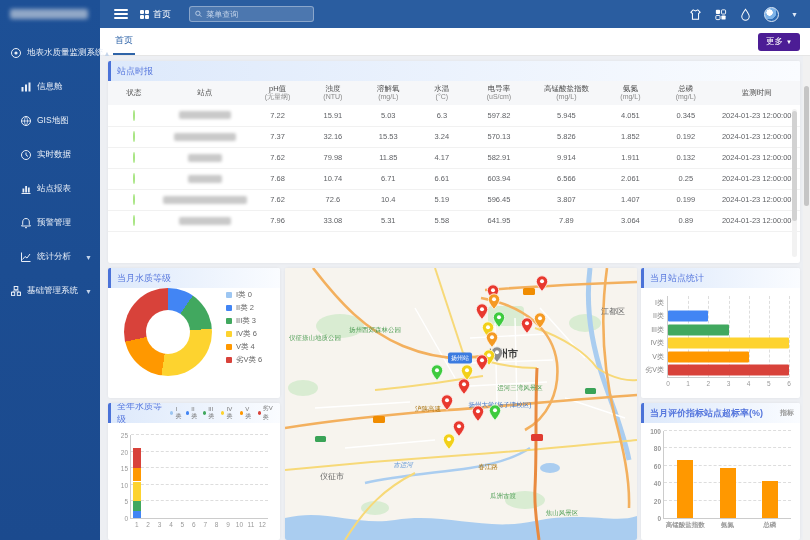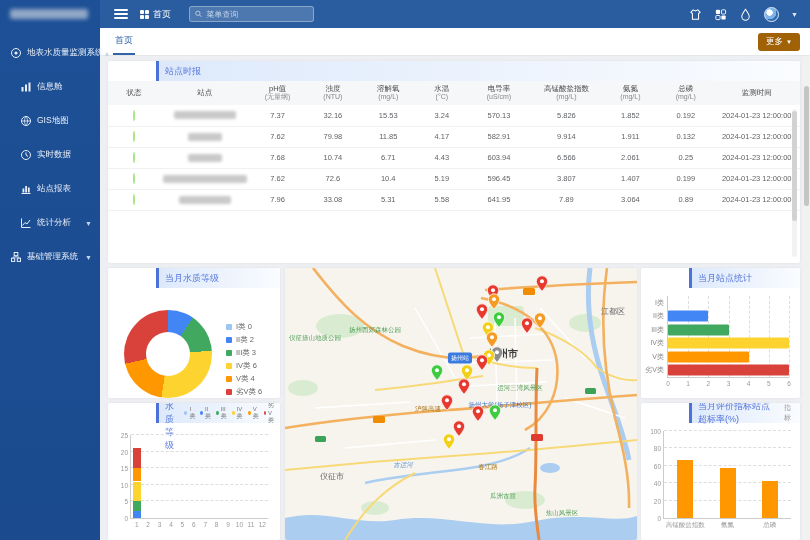--- a/index.html
+++ b/index.html
@@ -38,58 +38,58 @@
   .avatar { width:15px; height:15px; border-radius:50%;
     background:radial-gradient(circle at 35% 35%,#fff 0 25%,#7db3e8 28% 55%,#2f6db5 58% 100%);
     border:1.5px solid #dfe9f6; cursor:pointer; }
   .caret { font-size:7px; color:#dfe9f6; cursor:pointer; }
 
   
   .tabbar { position:absolute; left:100px; top:28px; right:0; height:28px; background:#fff;
     border-bottom:1px solid #e6e6e6; display:flex; align-items:center; z-index:3; }
   .tab { margin-left:13px; height:100%; display:flex; align-items:center; font-size:9px;
     color:#2f64a8; border-bottom:2px solid #2f64a8; padding:0 2px; cursor:pointer; }
-  .more-btn { margin-left:auto; margin-right:10px; background:#a16207; color:#fff;
+  .more-btn { margin-left:auto; margin-right:10px; background:#4c1d95; color:#fff;
     font-size:8.5px; padding:3px 8px; border-radius:3px; border:none; cursor:pointer;
     display:flex; align-items:center; gap:3px; }
 
   
   .content { position:absolute; left:100px; top:56px; width:710px; height:484px; }
   .card { position:absolute; background:#fff; border-radius:2px;
     box-shadow:0 0 3px rgba(0,0,0,.06); overflow:hidden; }
   .card-title { height:20px; display:flex; align-items:center; font-size:9px; color:#5576dd;
     background:linear-gradient(90deg,#dde9fb,#fafcff); border-left:3px solid #4a72d8;
-    padding-left:6px; gap:6px;margin-left:48px; }
+    padding-left:6px; gap:6px; }
   .card-title .corner { margin-left:auto; margin-right:6px; color:#999; font-size:7px; }
 
   #tableCard  { left:8px;   top:5px;   width:692px; height:202px; }
   #donutCard  { left:8px;   top:212px; width:172px; height:130px; }
   #yearCard   { left:8px;   top:347px; width:172px; height:137px; }
   #mapCard    { left:185px; top:212px; width:352px; height:272px; }
   #hbarCard   { left:541px; top:212px; width:159px; height:130px; }
-  #vbarCard   { left:541px; top:347px; width:159px; height:137px; }
+  #vbarCard   { left:541px; top:347px; width:159px; height:137px;font-weight:bold; }
 
   
   table { width:100%; border-collapse:collapse; table-layout:fixed; }
   thead th { background:#f6f7f9; font-weight:normal; font-size:7.5px; color:#4a4a4a;
     padding:3px 1px; line-height:1.25; }
   thead th .unit { font-size:7px; color:#888; }
   tbody td { font-size:7.5px; color:#606266; text-align:center; height:21px;
     border-bottom:1px solid #f1f1f1; }
   .dot { width:10px; height:10px; border-radius:50%; margin:0 auto;
     background:radial-gradient(circle at 38% 32%,#8fe35f 0 30%,#57c721 60% 100%);
     border:1px solid #a7e581; }
   .name-blur { height:8px; margin:0 auto; background:#c9c9c9; border-radius:2px; filter:blur(1.5px); }
   .tbl-scroll { position:absolute; right:3px; top:48px; width:5px; height:148px;
     background:#f2f2f2; border-radius:3px; }
   .tbl-scroll i { position:absolute; left:0; top:2px; width:5px; height:110px;
     background:#d2d2d2; border-radius:3px; display:block; }
 
   
-  .donut-body { display:flex; align-items:flex-end; height:110px; }
+  .donut-body { display:flex; align-items:flex-start; height:110px; }
   .donut { width:88px; height:88px; border-radius:50%; margin-left:16px; position:relative; }
   .donut::after { content:""; position:absolute; left:22px; top:22px; width:44px; height:44px;
     background:#fff; border-radius:50%; }
   .dlegend { margin-left:14px; }
   .dlegend .li { display:flex; align-items:center; font-size:7.5px; color:#666;
     line-height:13px; gap:4px; }
   .dlegend .sw { width:6px; height:6px; border-radius:1px; }
 
   
   .plot { position:absolute; }
@@ -169,20 +169,27 @@
         <span>实时数据</span>
       </div>
       <div class="menu-item child">
         <svg class="mi-icon" viewBox="0 0 12 12" stroke-width="1">
           <path d="M1.5 10.5 H10.5" stroke="#e8eef7"></path>
           <rect x="2.5" y="5.5" width="1.8" height="4" fill="#e8eef7"></rect>
           <rect x="5.2" y="3" width="1.8" height="6.5" fill="#e8eef7"></rect>
           <rect x="7.9" y="4.5" width="1.8" height="5" fill="#e8eef7"></rect>
         </svg>
         <span>站点报表</span>
+      </div>
+      <div class="menu-item child">
+        <svg class="mi-icon" viewBox="0 0 12 12" stroke-width="1">
+          <path d="M6 1.5 C8.2 1.5 9.3 3 9.3 5 V7.5 L10.5 9 H1.5 L2.7 7.5 V5 C2.7 3 3.8 1.5 6 1.5 Z" fill="none" stroke="#e8eef7"></path>
+          <path d="M5 10.3 A1.2 1.2 0 0 0 7 10.3" fill="none" stroke="#e8eef7"></path>
+        </svg>
+        <span>预警管理</span>
       </div>
       <div class="menu-item child">
         <svg class="mi-icon" viewBox="0 0 12 12" stroke-width="1">
           <path d="M1.5 10.5 V1.5 M1.5 10.5 H10.5" stroke="#e8eef7"></path>
           <path d="M2.5 8.5 L5 5.5 L7 7 L10 3" fill="none" stroke="#e8eef7"></path>
         </svg>
         <span>统计分析</span>
         <span class="chev">▼</span>
       </div>
       <div class="menu-item">
@@ -305,20 +312,35 @@
             <th>
               <div>总磷</div>
               <div class="unit">(mg/L)</div>
             </th>
             <th>
               <div>监测时间</div>
             </th>
           </tr>
         </thead>
       <tbody id="tblBody">
+          <tr>
+            <td><span class="dot"></span></td>
+            <td>
+              <div class="name-blur" style="width:52px"></div>
+            </td>
+            <td>7.22</td>
+            <td>15.91</td>
+            <td>5.03</td>
+            <td>6.3</td>
+            <td>597.82</td>
+            <td>5.945</td>
+            <td>4.051</td>
+            <td>0.345</td>
+            <td>2024-01-23 12:00:00</td>
+          </tr>
           <tr>
             <td><span class="dot"></span></td>
             <td>
               <div class="name-blur" style="width:62px"></div>
             </td>
             <td>7.37</td>
             <td>32.16</td>
             <td>15.53</td>
             <td>3.24</td>
             <td>570.13</td>
@@ -343,21 +365,21 @@
             <td>2024-01-23 12:00:00</td>
           </tr>
           <tr>
             <td><span class="dot"></span></td>
             <td>
               <div class="name-blur" style="width:34px"></div>
             </td>
             <td>7.68</td>
             <td>10.74</td>
             <td>6.71</td>
-            <td>4.43</td>
+            <td>6.61</td>
             <td>603.94</td>
             <td>6.566</td>
             <td>2.061</td>
             <td>0.25</td>
             <td>2024-01-23 12:00:00</td>
           </tr>
           <tr>
             <td><span class="dot"></span></td>
             <td>
               <div class="name-blur" style="width:84px"></div>

